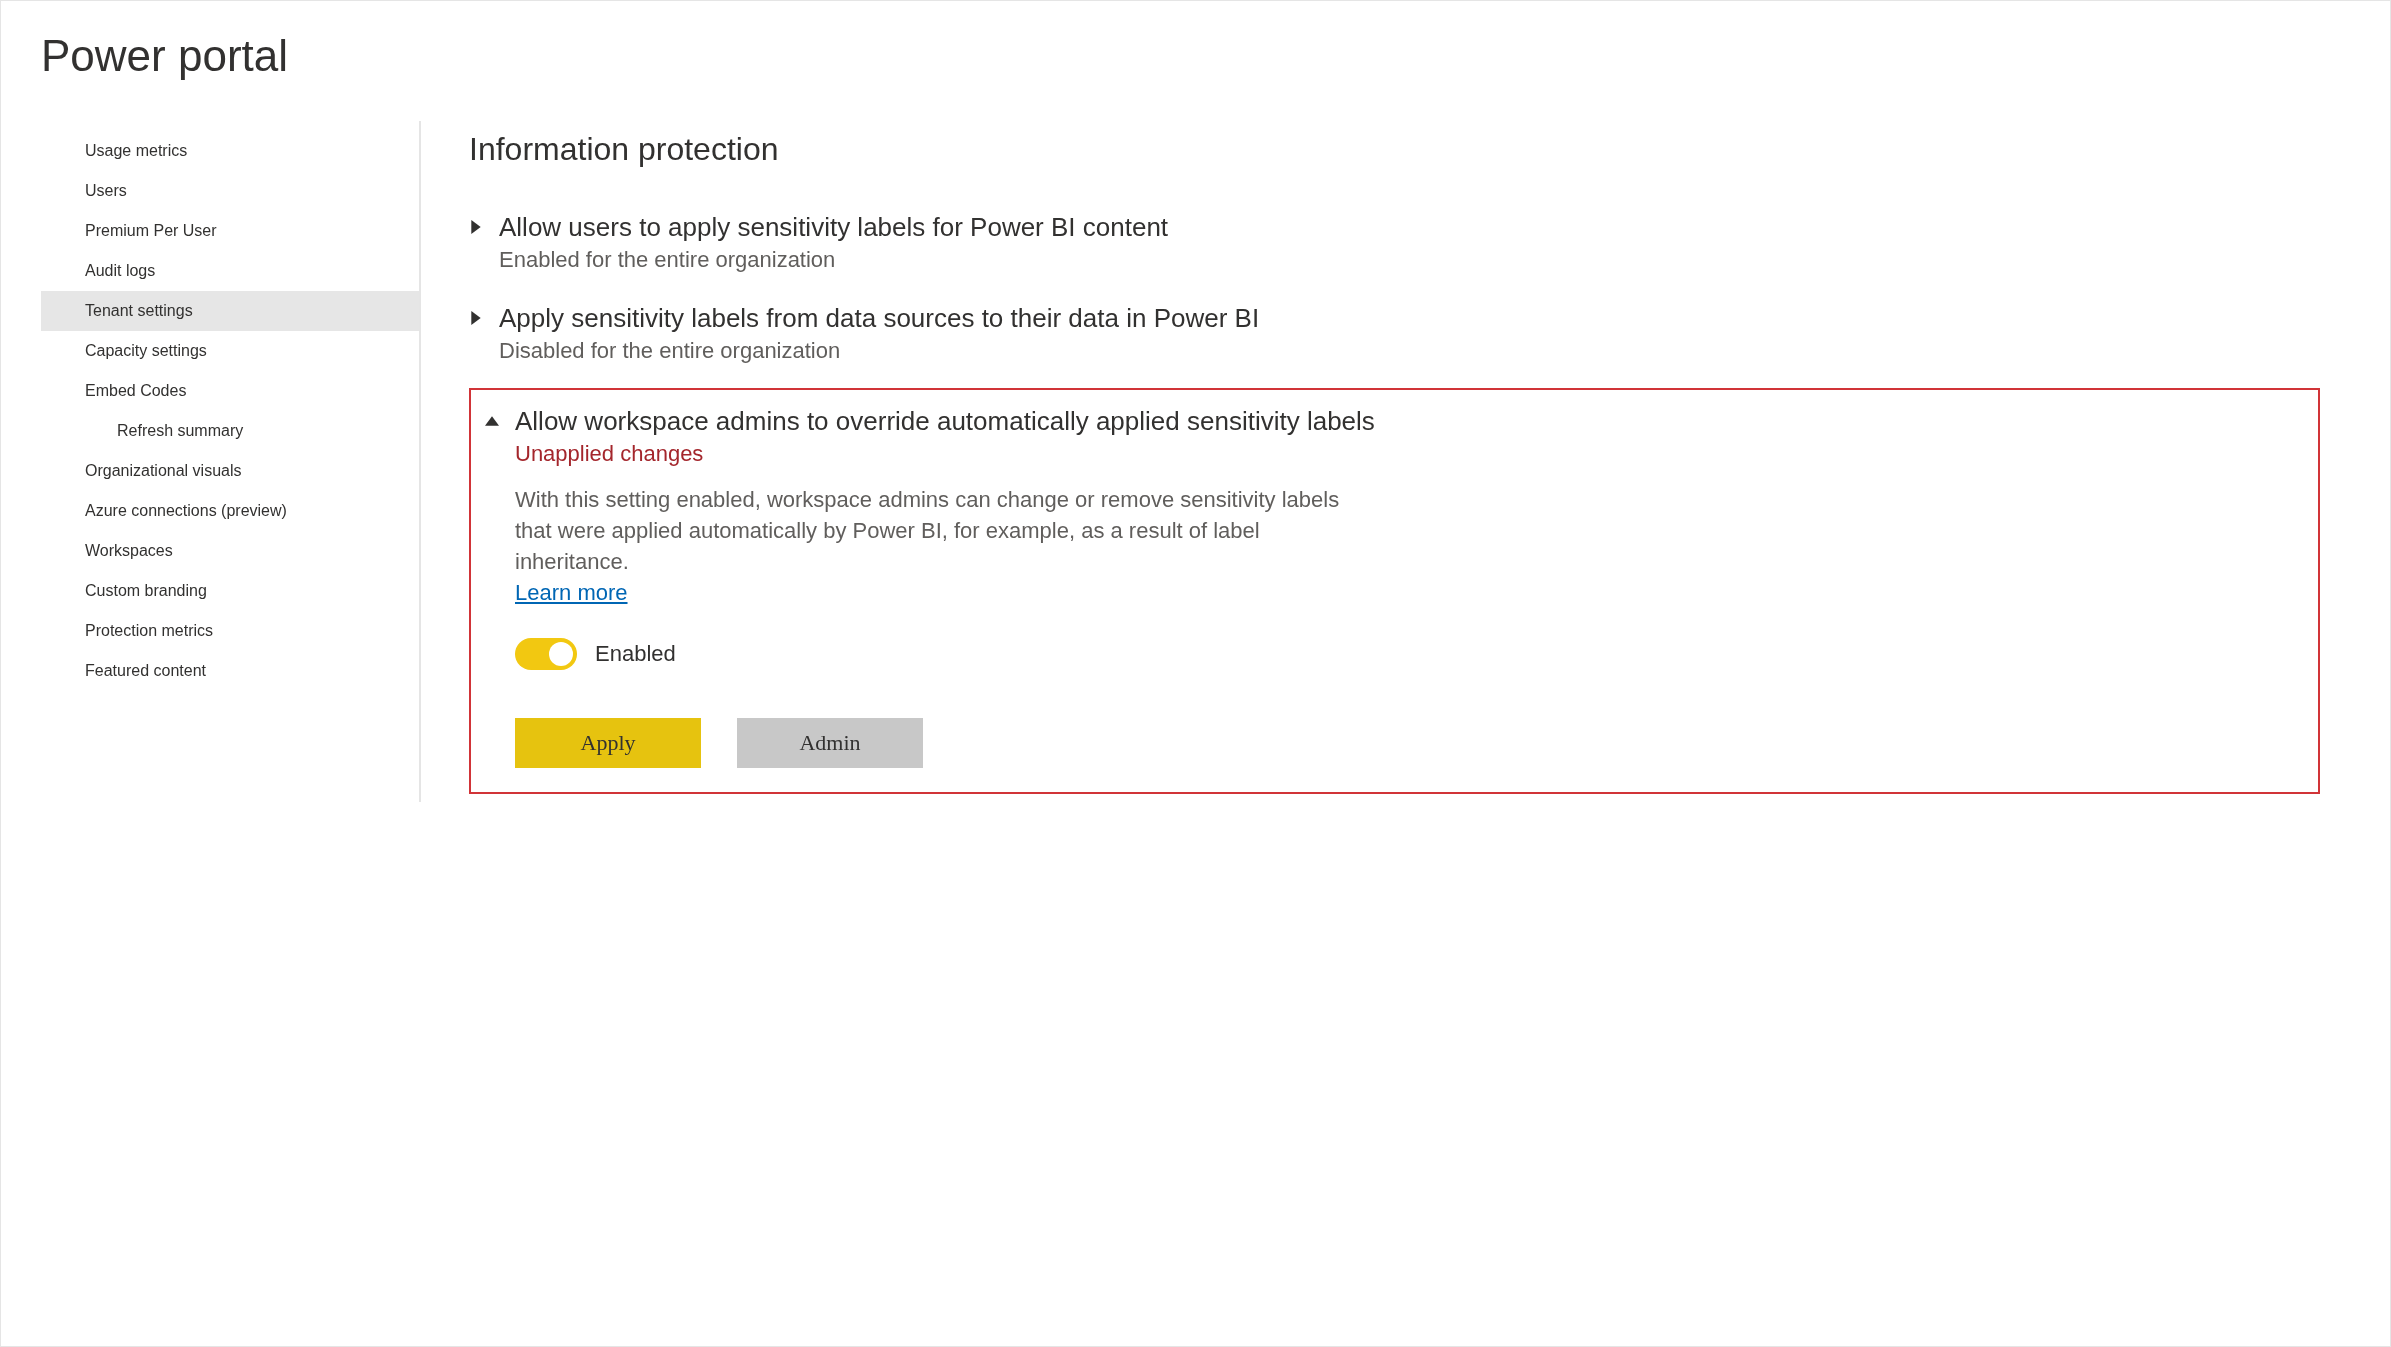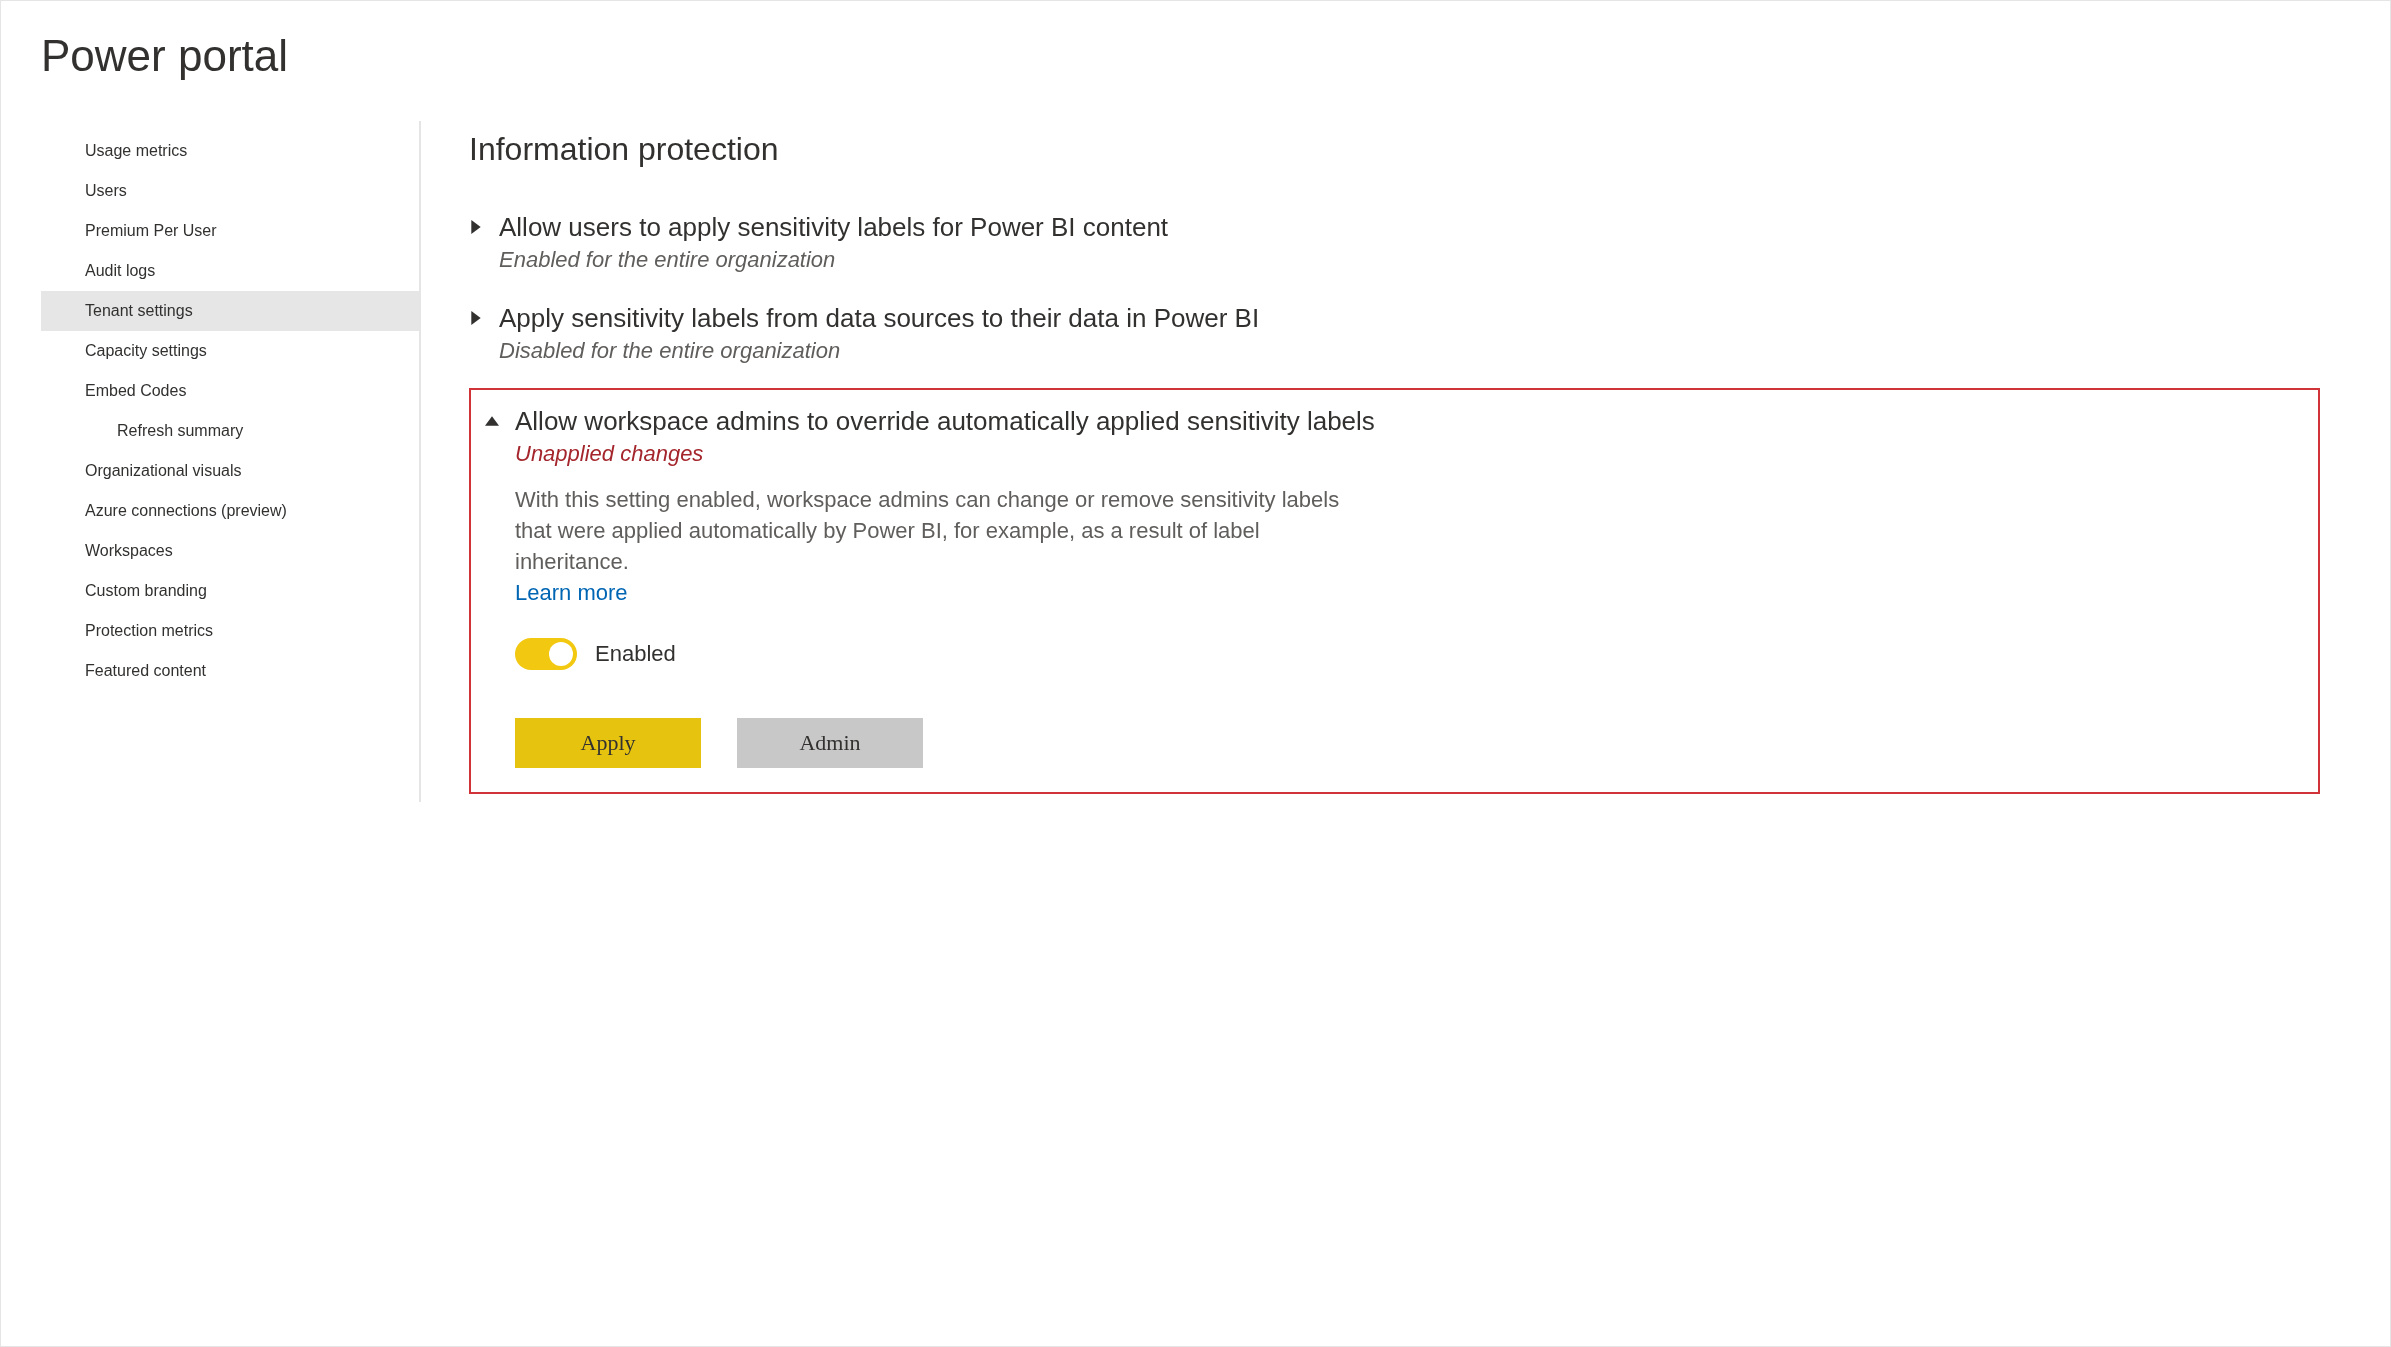--- a/index.html
+++ b/index.html
@@ -83,36 +83,36 @@
       flex: 1;
     }
     .setting-title {
       font-size: 26px;
       font-weight: 400;
       color: #323130;
       line-height: 1.35;
     }
     .setting-status {
       font-size: 22px;
-      font-style: italic;
       color: #605e5c;
       margin-top: 2px;
     }
     .setting-status.changes {
       color: #a4262c;
     }
     .setting-desc {
       font-size: 22px;
       color: #605e5c;
       line-height: 1.4;
       margin-top: 18px;
       max-width: 860px;
     }
     .learn-more {
       color: #0066b4;
+      text-decoration: underline;
       font-size: 22px;
       cursor: pointer;
       display: inline-block;
     }
     .toggle-row {
       display: flex;
       align-items: center;
       margin-top: 30px;
     }
     .toggle {

